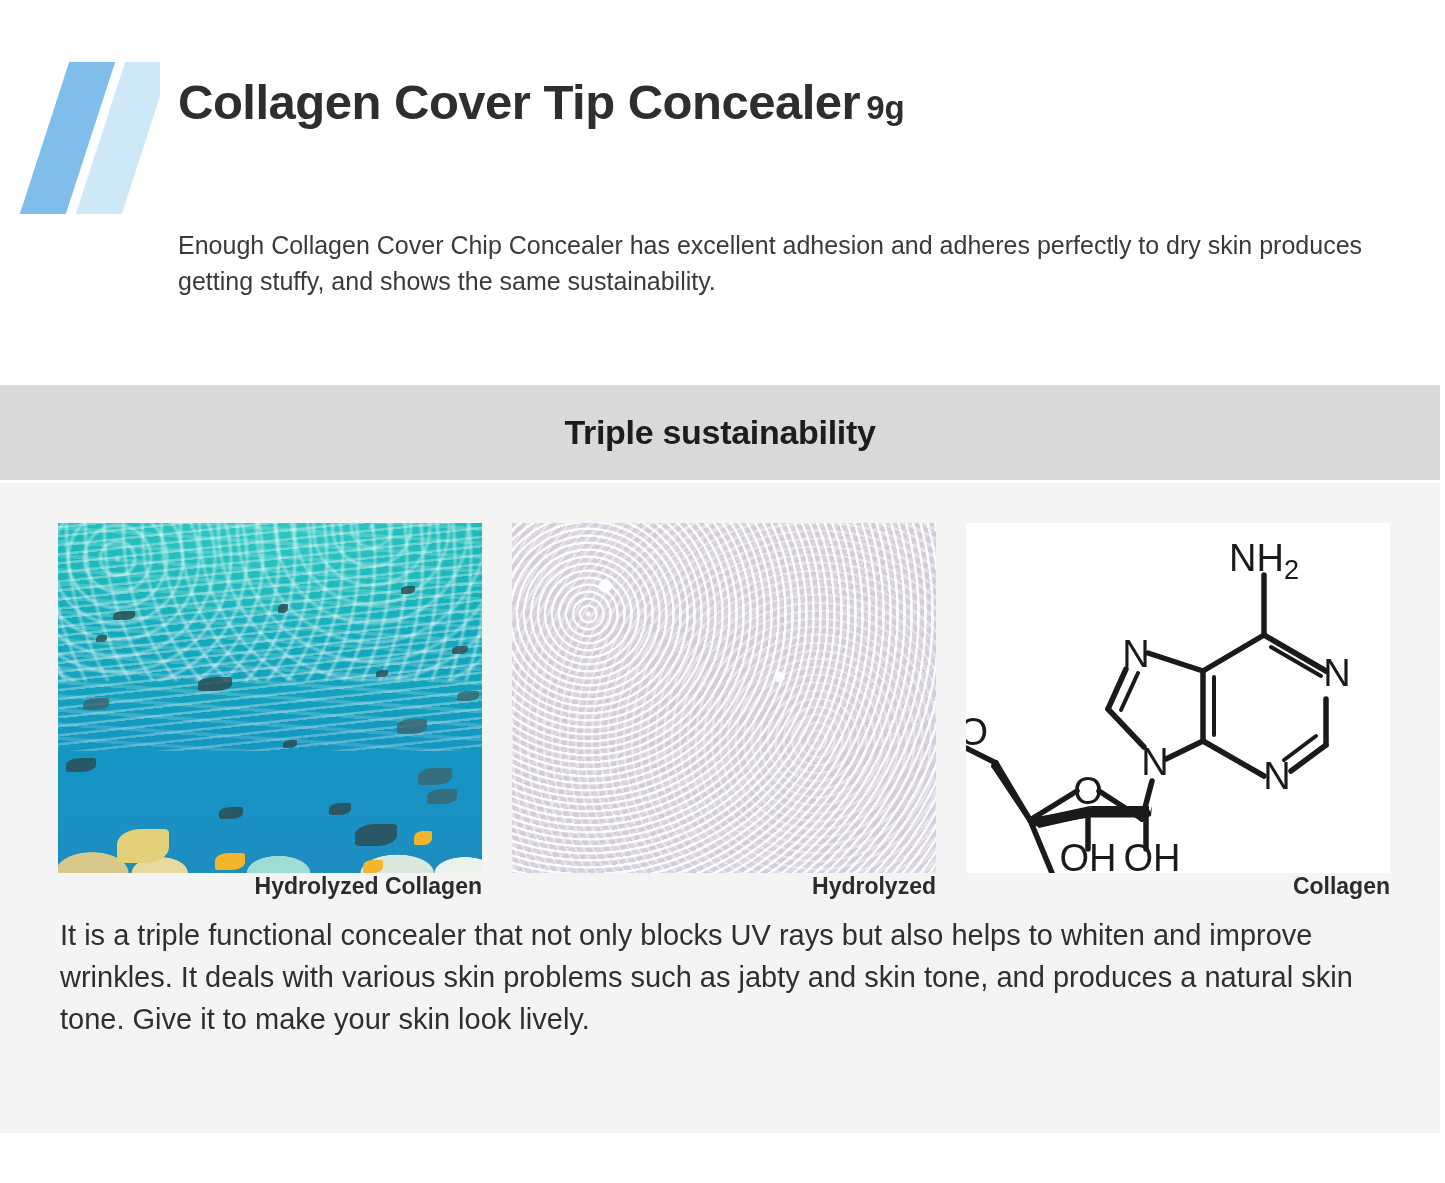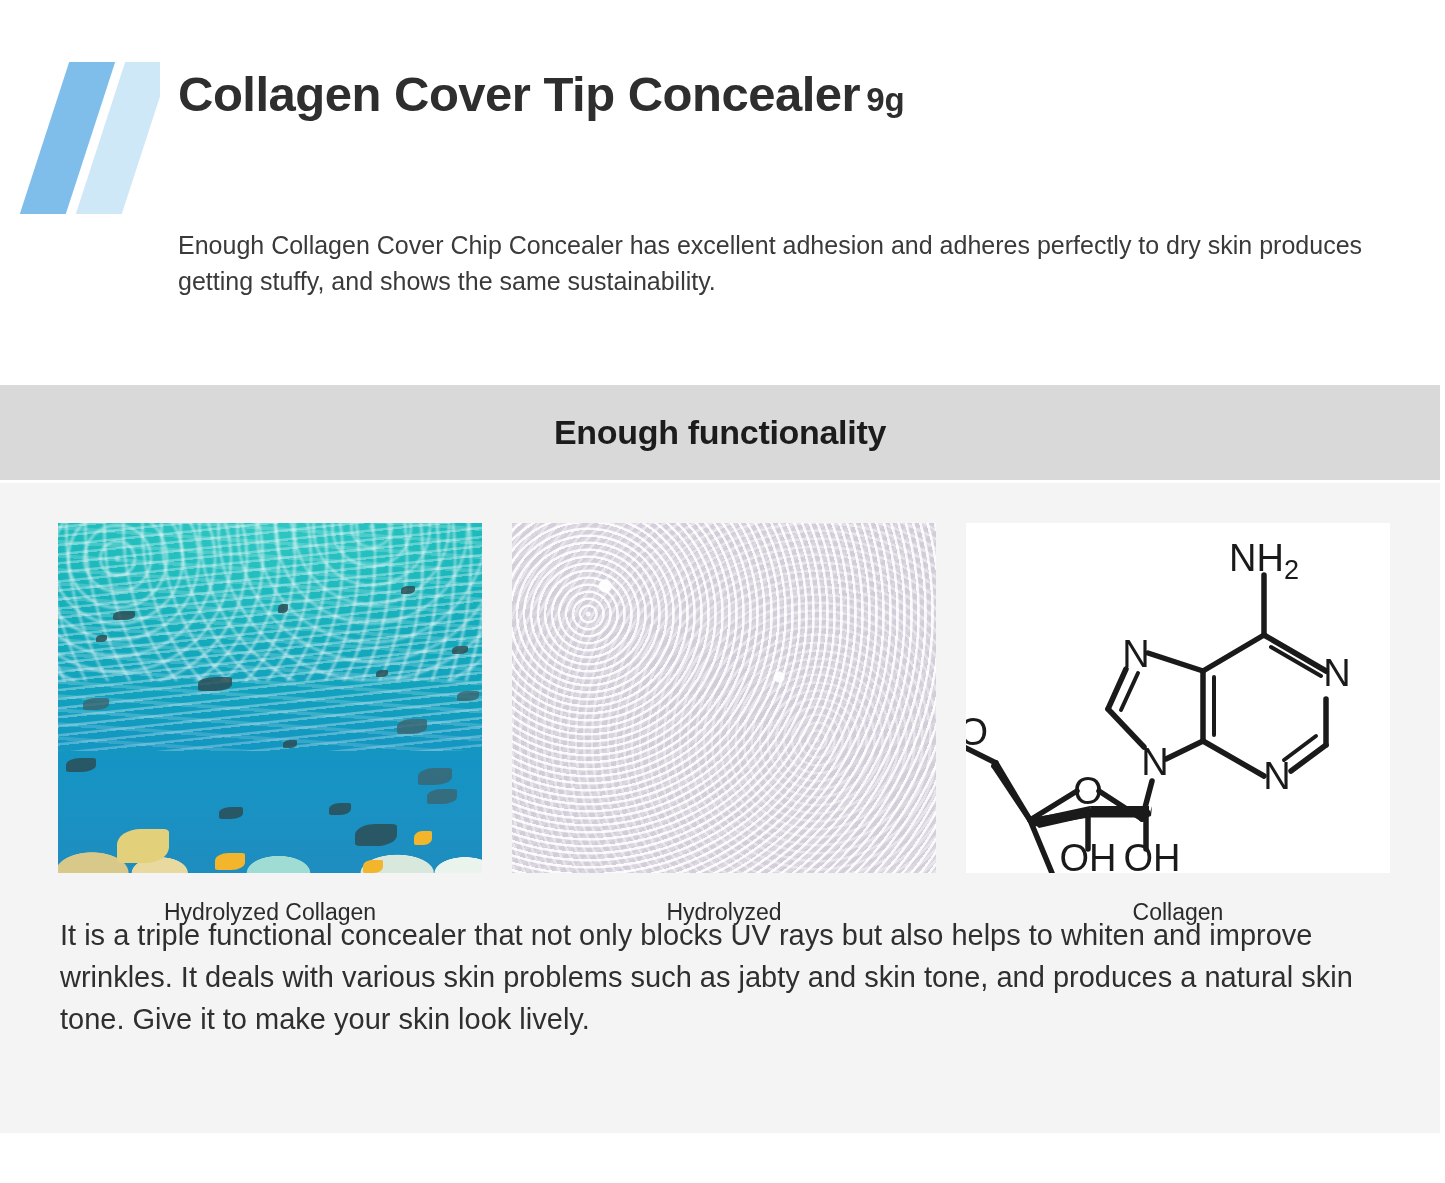--- a/index.html
+++ b/index.html
@@ -26,21 +26,21 @@
     top: -10px;
     width: 46px;
     height: 175px;
     transform: skewX(-18deg);
   }
   .logo-bar.dark  { left: 44px; background: #7FBDEB; }
   .logo-bar.light { left: 100px; background: #CFE8F8; }
 
   .title-row {
     position: absolute;
-    left: 178px; top: 70px;
+    left: 178px; top: 78px;
     display: flex;
     align-items: baseline;
     white-space: nowrap;
   }
   .title-main {
     font-size: 49px;
     font-weight: bold;
     color: #2e2e2e;
     letter-spacing: -0.5px;
     line-height: 1;
@@ -95,25 +95,24 @@
     justify-content: space-between;
   }
   .card { width: 424px; }
   .card-media {
     width: 424px; height: 350px;
     overflow: hidden;
     position: relative;
     background: #eab308;
   }
   .card-caption {
-    margin-top: 26px;
-    text-align: center;
+    text-align: right;
     font-size: 23px;
     color: #2b2b2b;
-    font-weight: 400;
+    font-weight: 700;
   }
 
   
   .reef { width: 100%; height: 100%; position: relative; overflow: hidden;
     background:
       radial-gradient(ellipse 120% 60% at 50% 0%, #2FC7C3 0%, rgba(47,199,195,0) 60%),
       linear-gradient(180deg,#15B7B8 0%, #12A8BC 38%, #1295C2 68%, #1E90C4 100%);
   }
   .reef .ripples {
     position: absolute; inset: -10% -10% 35% -10%;
@@ -187,21 +186,21 @@
 
     <div class="title-row">
       <span class="title-main">Collagen Cover Tip Concealer</span>
       <span class="title-size">9g</span>
     </div>
 
     <p class="header-desc">Enough Collagen Cover Chip Concealer has excellent adhesion and adheres perfectly to dry skin produces getting stuffy, and shows the same sustainability.</p>
   </div>
 
   <div class="section-banner">
-    <span class="section-banner-title">Enough functionality</span>
+    <span class="section-banner-title">Triple sustainability</span>
   </div>
 
   <div class="content-panel">
 
     <div class="cards-row">
 
       <div class="card">
         <div class="card-media">
           <div class="reef">
             <div class="ripples"></div>

